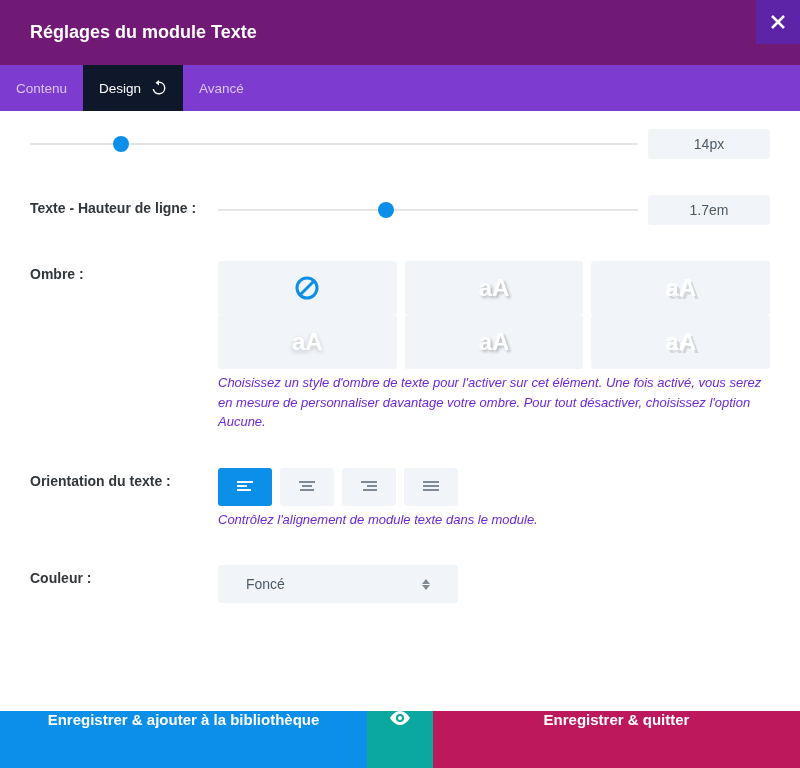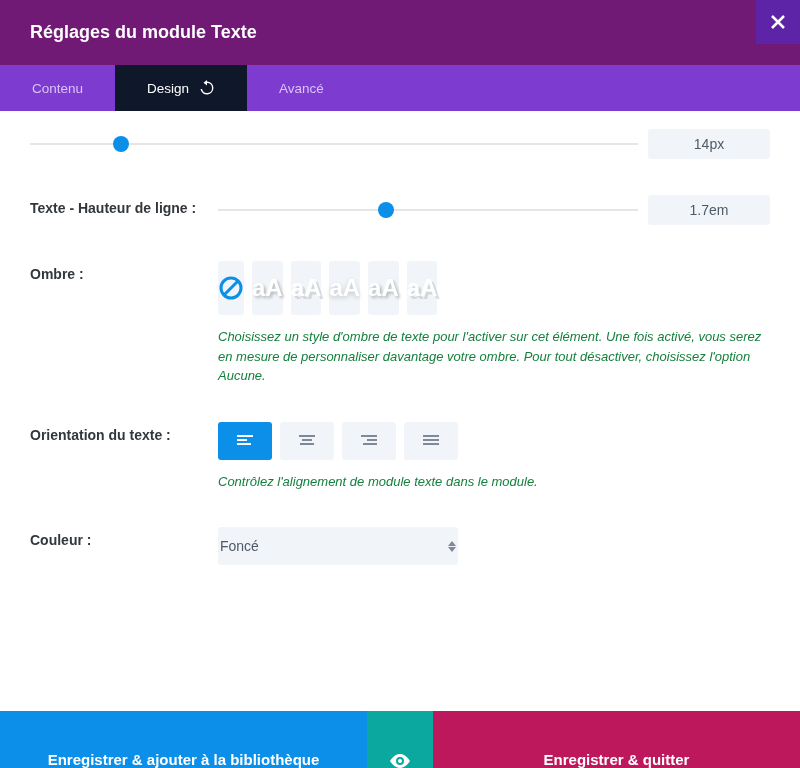--- a/index.html
+++ b/index.html
@@ -3,53 +3,53 @@
 <meta charset="utf-8">
 <style>
 *{box-sizing:border-box;margin:0;padding:0;font-family:-apple-system,BlinkMacSystemFont,"Segoe UI",Helvetica,Arial,sans-serif}
 body{width:800px;height:768px;overflow:hidden;background:#fff}
 .modal{width:800px;height:768px;display:flex;flex-direction:column;position:relative}
 .header{background:#701a75;color:#fff;padding:22px 30px;display:flex;align-items:center;justify-content:space-between}
 .header h1{font-size:18px;font-weight:600}
 .close{width:44px;height:44px;background:#5d24a8;display:flex;align-items:center;justify-content:center;position:absolute;top:0;right:0;cursor:pointer}
 .close svg{width:14px;height:14px;fill:#fff}
 .tabs{background:#7e3bd0;display:flex}
-.tab{padding:15px 32px;color:#d9c4f5;font-size:13.5px;cursor:pointer;display:flex;align-items:flex-end;gap:10px}
+.tab{padding:15px 16px;color:#d9c4f5;font-size:13.5px;cursor:pointer;display:flex;align-items:flex-end;gap:10px}
 .tab.active{background:#0f172a;color:#fff}
 .tab svg{width:16px;height:16px;fill:#fff}
 .content{flex:1;overflow-y:auto;padding:0 30px 20px 30px;background:#fff}
 .row{display:flex;align-items:flex-start;padding:18px 0;border-bottom:0}
 .label{width:188px;flex-shrink:0;color:#32373c;font-size:14px;font-weight:600;padding-top:4px;line-height:1.3}
 .controls{flex:1;display:flex;align-items:center;gap:10px}
 .slider-wrap{flex:1;height:20px;display:flex;align-items:center;position:relative}
 .slider-track{height:2px;background:#e5e5e5;width:100%;position:relative}
 .slider-thumb{width:16px;height:16px;background:#0c8fe8;border-radius:50%;position:absolute;top:50%;transform:translate(-50%,-50%);cursor:pointer}
 .value-box{width:122px;height:30px;background:#f1f5f9;border:none;display:flex;align-items:center;justify-content:center;color:#4e5a66;font-size:14px;border-radius:3px}
-.shadow-grid{flex:1;display:flex;gap:8px}
+.shadow-grid{flex:1;display:flex;flex-direction:column;}
 .shadow-row{display:flex;gap:8px}
 .shadow-opt{flex:1;height:54px;background:#f1f5f9;display:flex;align-items:center;justify-content:center;cursor:pointer;border-radius:3px}
 .shadow-opt .aa{font-size:24px;font-weight:800;color:#fff;position:relative}
 .shadow-opt .aa-sh{text-shadow:2px 2px 3px rgba(0,0,0,.25)}
 .shadow-opt .aa-sh2{text-shadow:3px 3px 0 rgba(0,0,0,.12)}
 .shadow-opt .aa-sh3{text-shadow:0 2px 5px rgba(0,0,0,.2)}
 .none-icon{width:26px;height:26px}
-.help{font-size:13px;color:#15803d;font-style:italic;line-height:1.5;margin-top:12px}
+.help{font-size:13px;color:#6d28d9;font-style:italic;line-height:1.5;margin-top:4px}
 .align-btns{display:flex;gap:8px}
 .align-btn{width:54px;height:38px;background:#f1f5f9;display:flex;align-items:center;justify-content:center;cursor:pointer;border-radius:3px}
 .align-btn.active{background:#0c8fe8}
 .align-btn svg{width:16px;height:12px}
 .align-btn svg line{stroke:#7f8a96;stroke-width:2}
 .align-btn.active svg line{stroke:#fff}
-.select-wrap{width:240px;height:38px;background:#f1f5f9;border-radius:3px;display:flex;align-items:center;padding:0 2px;justify-content:space-between;cursor:pointer}
+.select-wrap{width:240px;height:38px;background:#f1f5f9;border-radius:3px;display:flex;align-items:center;padding:0 28px;justify-content:space-between;cursor:pointer}
 .select-wrap span{color:#4e5a66;font-size:14px}
 .caret{display:flex;flex-direction:column;gap:1px}
 .caret::before{content:"";border-left:4px solid transparent;border-right:4px solid transparent;border-bottom:5px solid #7f8a96}
 .caret::after{content:"";border-left:4px solid transparent;border-right:4px solid transparent;border-top:5px solid #7f8a96}
 .footer{height:57px;display:flex;width:100%}
-.foot-btn{display:flex;align-items:flex-end;justify-content:center;color:#fff;font-size:15px;font-weight:600;cursor:pointer}
+.foot-btn{display:flex;align-items:flex-start;justify-content:center;color:#fff;font-size:15px;font-weight:600;cursor:pointer}
 .foot-lib{background:#0c8fe8;flex:1}
 .foot-eye{background:#0aa89e;width:66px}
 .foot-eye svg{width:20px;height:14px;fill:#fff}
 .foot-save{background:#be185d;flex:1}
 .col{flex:1;display:flex;flex-direction:column}
 </style>
 </head>
 <body>
 
 <div class="modal">

